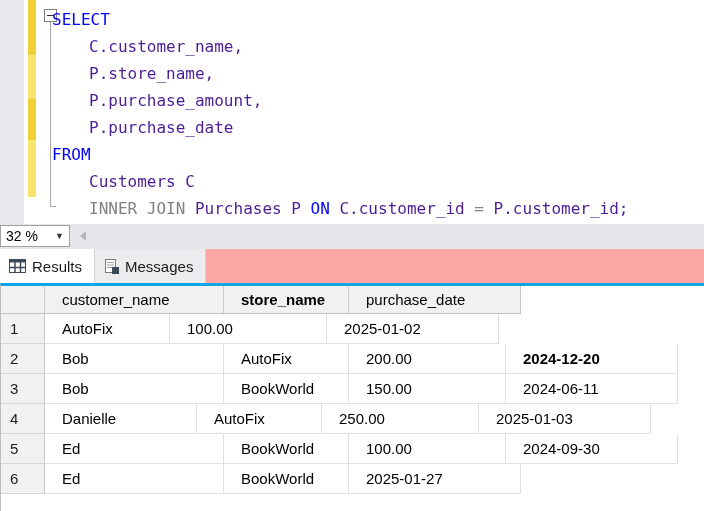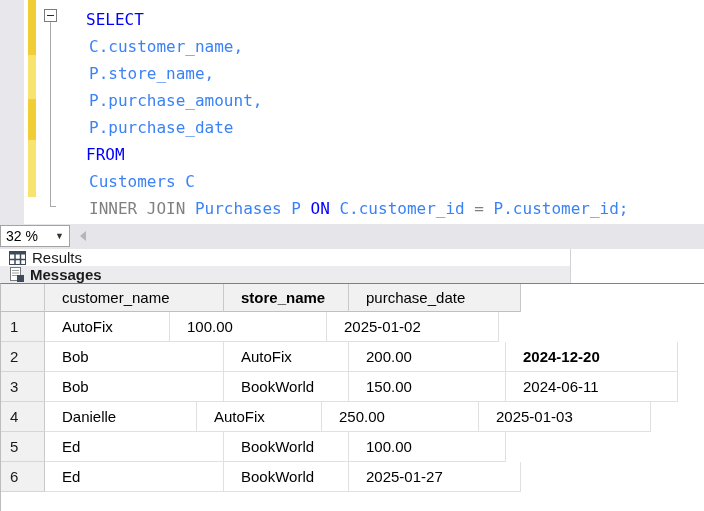--- a/index.html
+++ b/index.html
@@ -35,26 +35,26 @@
   .fold-line {
     position:absolute; left:50px; top:22px; width:6px; height:185px;
     border-left:1px solid #a8a8a8; border-bottom:1px solid #a8a8a8;
   }
   .code {
     position:absolute; left:0; top:6px; width:704px;
     font-family:"DejaVu Sans Mono","Liberation Mono",monospace;
     font-size:16px; line-height:27px; color:#000;
   }
   .code-line { height:27px; white-space:pre; }
-  .code-line.ind0 { padding-left:86px; }
+  .code-line.ind0 { padding-left:52px; }
   .code-line.ind1 { padding-left:89px; }
   .tok { white-space:pre; }
   .tok-keyword { color:#0000ff; }
   .tok-gray    { color:#808080; }
-  .tok-plain   { color:#3b82f6; }
+  .tok-plain   { color:#4c1d95; }
 
   
   .statusrow {
     position:absolute; left:0; top:224px; width:704px; height:25px;
     background:#e6e6ea;
   }
   .zoom-combo {
     position:absolute; left:0; top:1px; width:70px; height:22px;
     background:#ffffff; border:1px solid #a2a2a2;
     display:flex; align-items:center;
@@ -70,38 +70,38 @@
   }
   .scroll-arrow-left {
     position:absolute; left:10px; top:7px;
     width:0; height:0;
     border-top:5px solid transparent; border-bottom:5px solid transparent;
     border-right:6px solid #b4b4ba;
   }
 
   
   .tabstrip {
-    position:absolute; left:0; top:249px; width:571px; height:34px;
-    background:#0c4a6e; display:flex;flex-direction:column;
+    position:absolute; left:0; top:249px; width:704px; height:34px;
+    background:#fca5a5; display:flex;
   }
   .tab {
     height:34px; display:flex; align-items:center;
     font-size:15px; color:#1b1b1b;
     border-right:1px solid #d2d2d4;
   }
   .tab.active { background:#ffffff; }
-  .tab.inactive { background:#ececee;font-weight:bold; }
+  .tab.inactive { background:#ececee; }
   .tab .icon { margin:0 6px 0 9px; display:inline-flex; }
   .tab .lbl { padding-right:12px; }
 
   
   .results-grid {
     position:absolute; left:0; top:283px; width:704px; height:228px;
     background:#ffffff;
-    border-top:1px solid #0ea5e9;
+    border-top:3px solid #0ea5e9;
     border-left:1px solid #bdbdbd;
   }
   .grid-row { display:flex; }
   .cell {
     height:30px; display:flex; align-items:center;
     font-size:15px; color:#000;
     border-right:1px solid #e0e0e0; border-bottom:1px solid #e0e0e0;
     background:#fff; padding-left:17px; overflow:hidden; white-space:nowrap;
   }
   .grid-row.header .cell {
@@ -210,20 +210,21 @@
         <div class="cell " style="width: 152px;">Danielle</div>
         <div class="cell " style="width: 125px;">AutoFix</div>
         <div class="cell " style="width: 157px;">250.00</div>
         <div class="cell " style="width: 172px;">2025-01-03</div>
       </div>
       <div class="grid-row">
         <div class="cell rowhead">5</div>
         <div class="cell " style="width: 179px;">Ed</div>
         <div class="cell " style="width: 125px;">BookWorld</div>
         <div class="cell " style="width: 157px;">100.00</div>
+        <div class="cell " style="width: 172px;">2024-09-30</div>
       </div>
       <div class="grid-row">
         <div class="cell rowhead">6</div>
         <div class="cell " style="width: 179px;">Ed</div>
         <div class="cell " style="width: 125px;">BookWorld</div>
         <div class="cell " style="width: 172px;">2025-01-27</div>
       </div>
     </div>
 
 </div>

